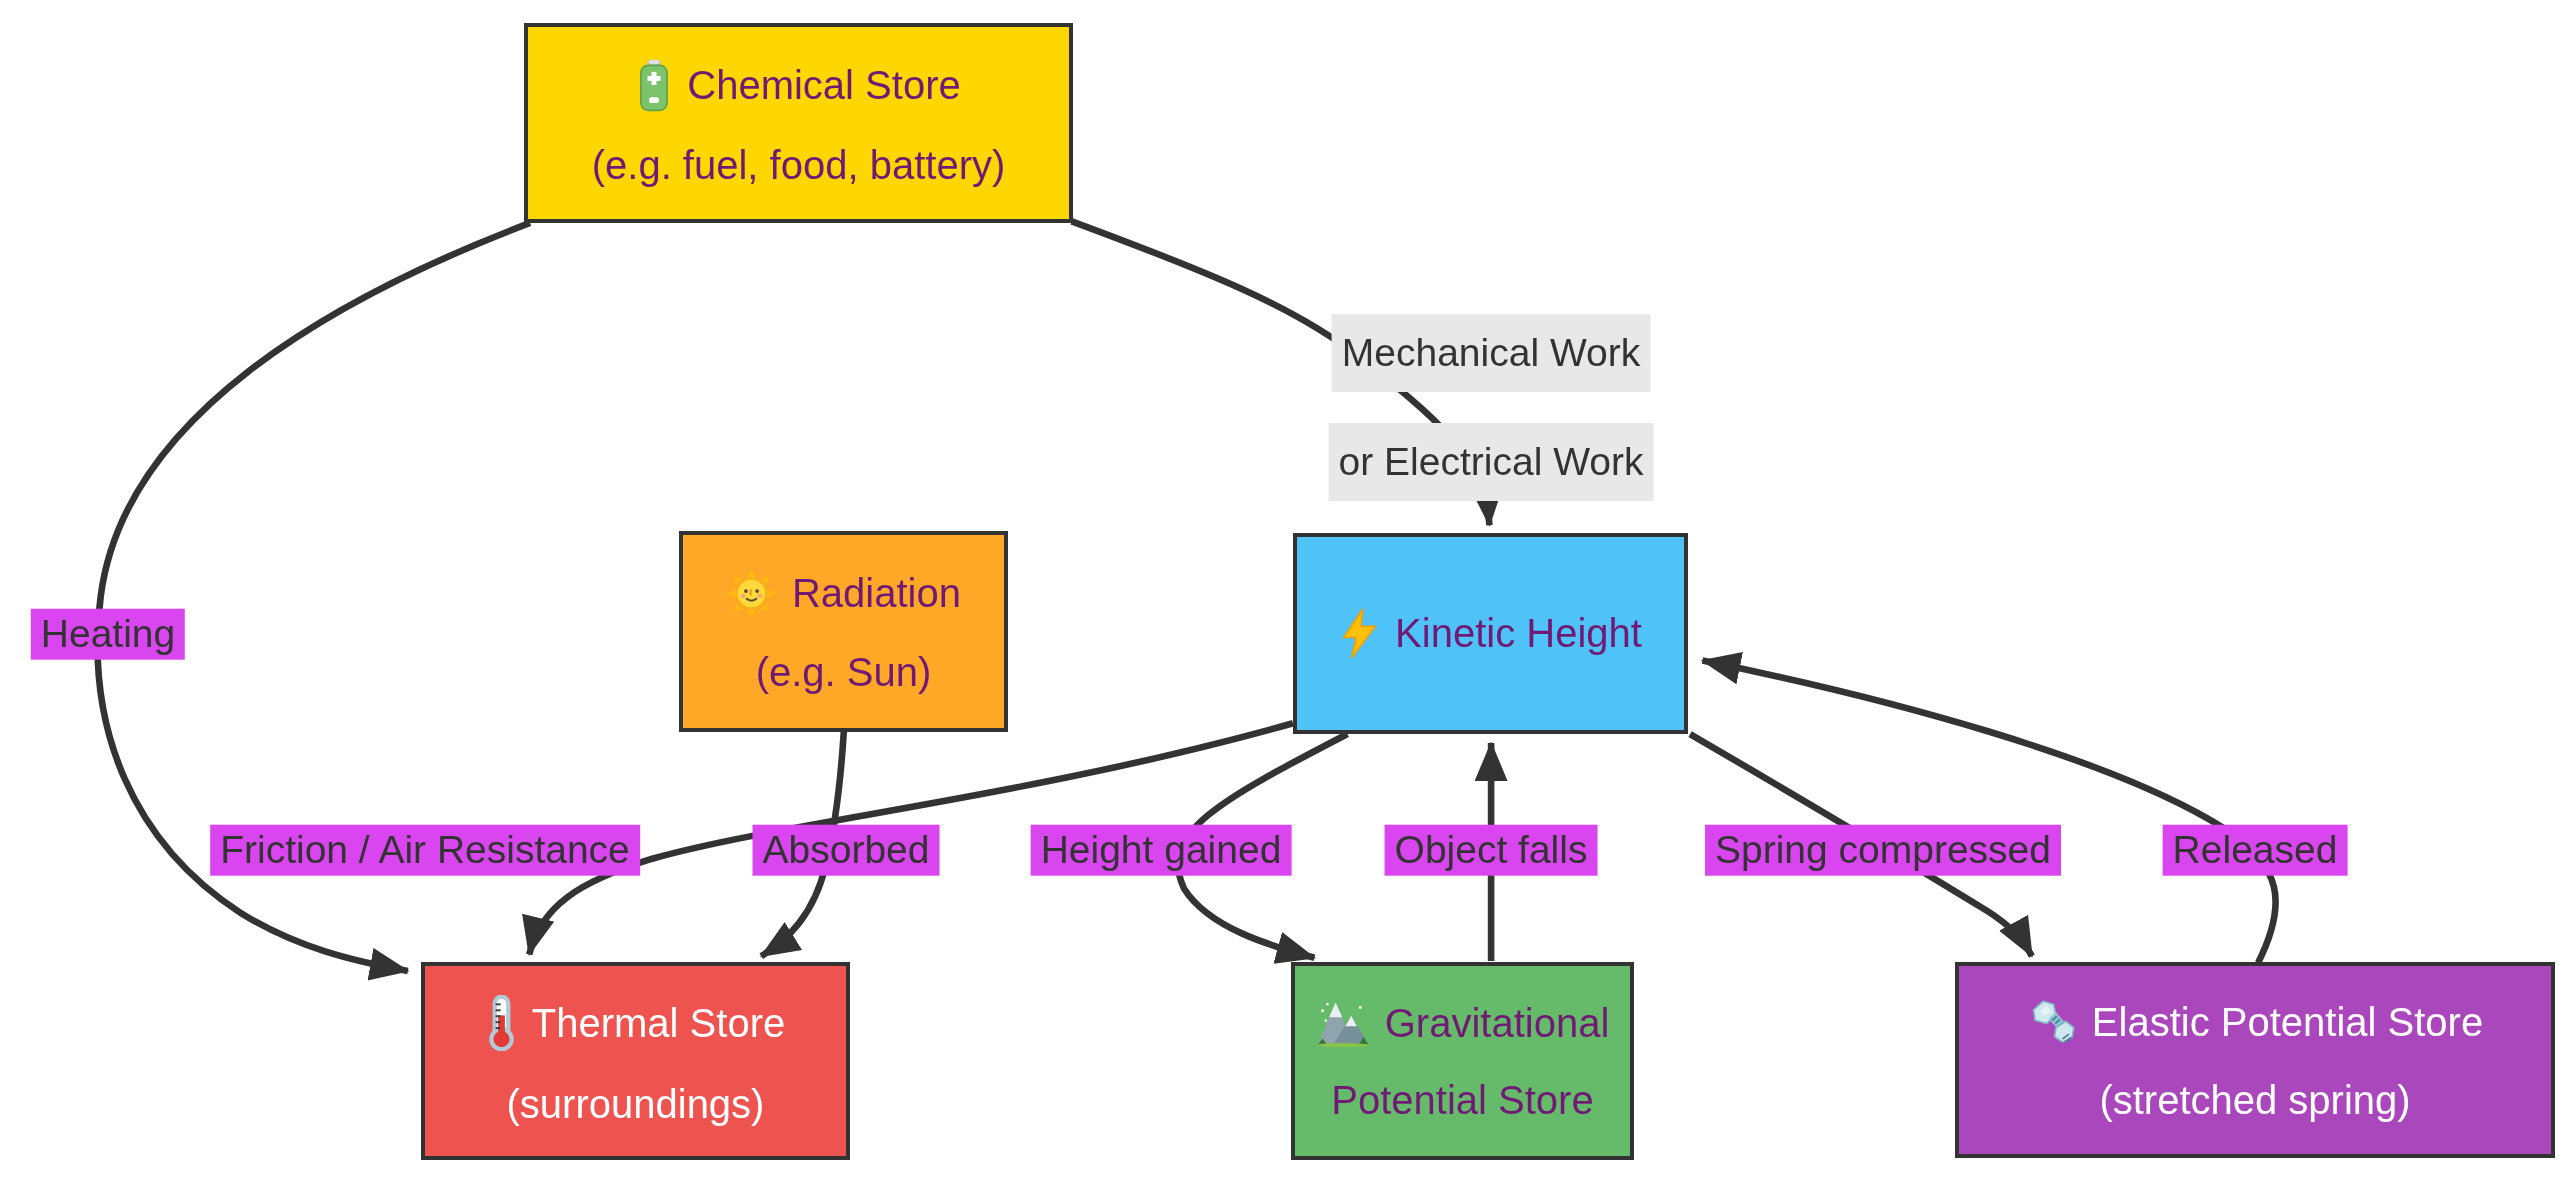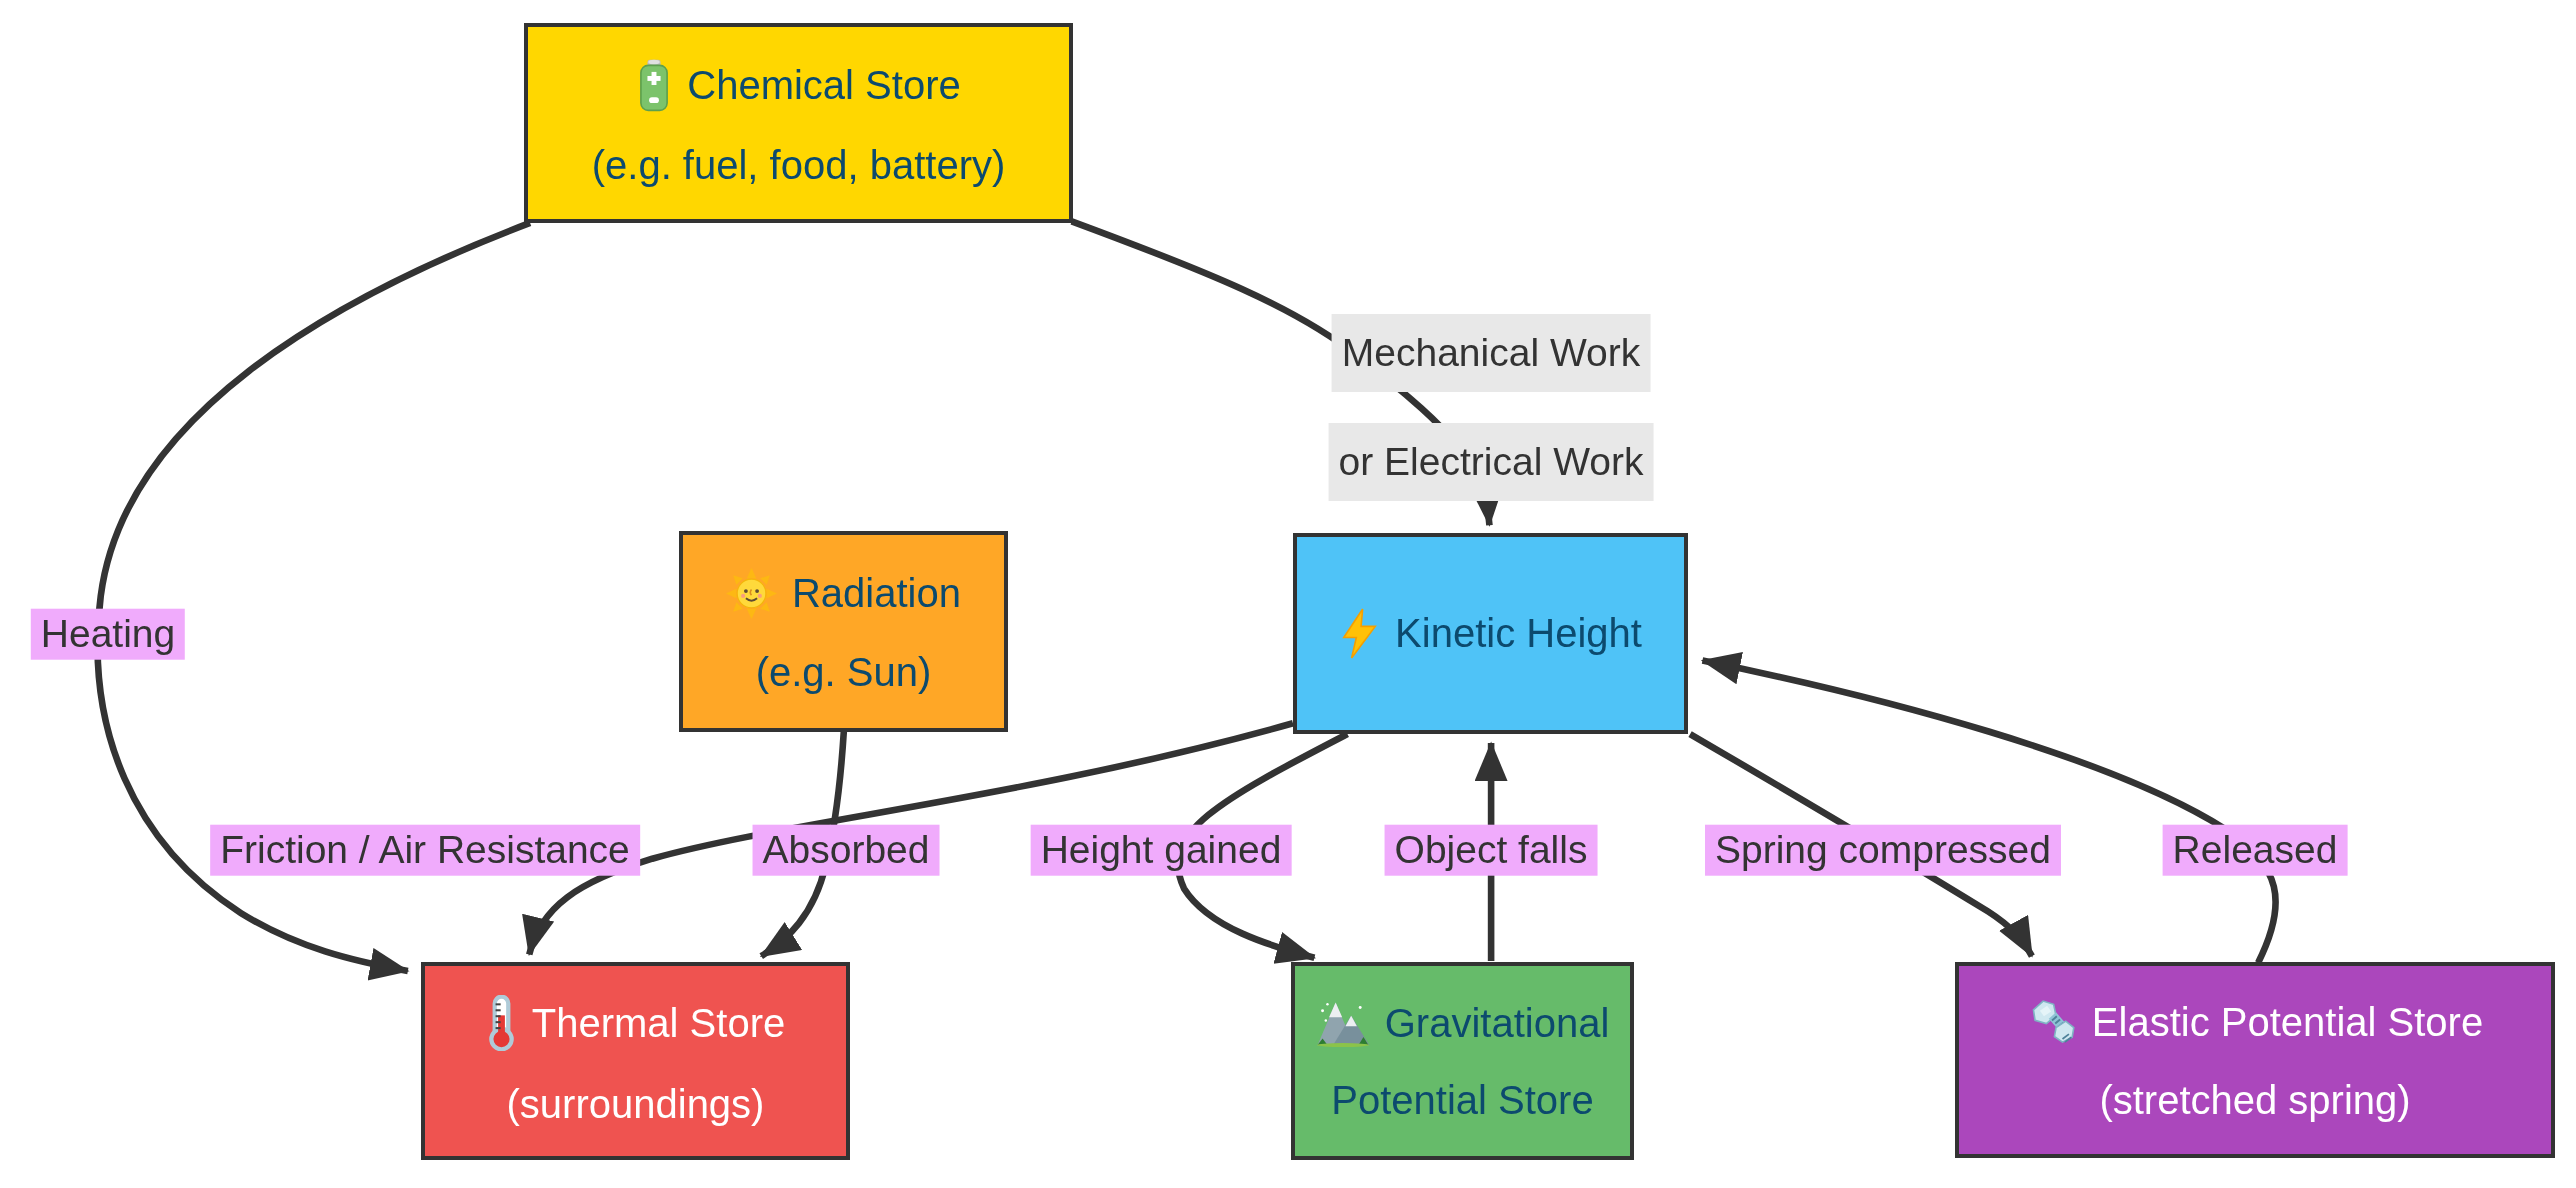--- a/index.html
+++ b/index.html
@@ -2,32 +2,32 @@
 <html style="font-size:13.2px"><head>
 <meta charset="utf-8">
 <style>
   html,body{margin:0;padding:0;background:#ffffff;}
   #canvas{position:relative;width:2576px;height:1189px;overflow:hidden;
           font-family:"Liberation Sans",sans-serif;background:#ffffff;}
   #edges{position:absolute;left:0;top:0;z-index:1;}
   .edge{stroke:#333333;stroke-width:8;fill:none;}
   .node{position:absolute;z-index:2;border:4.1px solid #333333;box-sizing:border-box;
         display:flex;flex-direction:column;align-items:center;justify-content:center;
-        gap:31px;font-size:40px;color:#0c4a6e;}
+        gap:31px;font-size:40px;color:#701a75;}
   .node .line1{display:flex;align-items:center;gap:15px;white-space:nowrap;}
   .node .line2{white-space:nowrap;}
   .icon{display:block;}
   #node-chemical{left:524px;top:23px;width:549px;height:200px;background:#FFD700;}
   #node-radiation{left:679px;top:531px;width:329px;height:201px;background:#FFA726;text-align:right;}
   #node-kinetic{left:1293px;top:533px;width:395px;height:201px;background:#4FC3F7;}
   #node-thermal{left:421px;top:962px;width:429px;height:198px;background:#EF5350;color:#ffffff;}
   #node-gravitational{left:1291px;top:962px;width:343px;height:198px;background:#66BB6A;}
   #node-elastic{left:1955px;top:962px;width:600px;height:196px;background:#AB47BC;color:#ffffff;}
   .edge-label{position:absolute;z-index:3;transform:translate(-50%,-50%);
-        background:#f0abfc;color:#333333;font-size:39px;padding:3.3px 10px;white-space:nowrap;}
+        background:#d946ef;color:#333333;font-size:39px;padding:3.3px 10px;white-space:nowrap;}
   .edge-label-stack{position:absolute;z-index:3;transform:translateX(-50%);
         display:flex;flex-direction:column;align-items:center;gap:31px;}
   .edge-label-stack span{background:#e8e8e8;color:#333333;font-size:39px;
         padding:17px 10px;white-space:nowrap;}
 </style>
 </head>
 <body>
 
 <div id="canvas">
 

